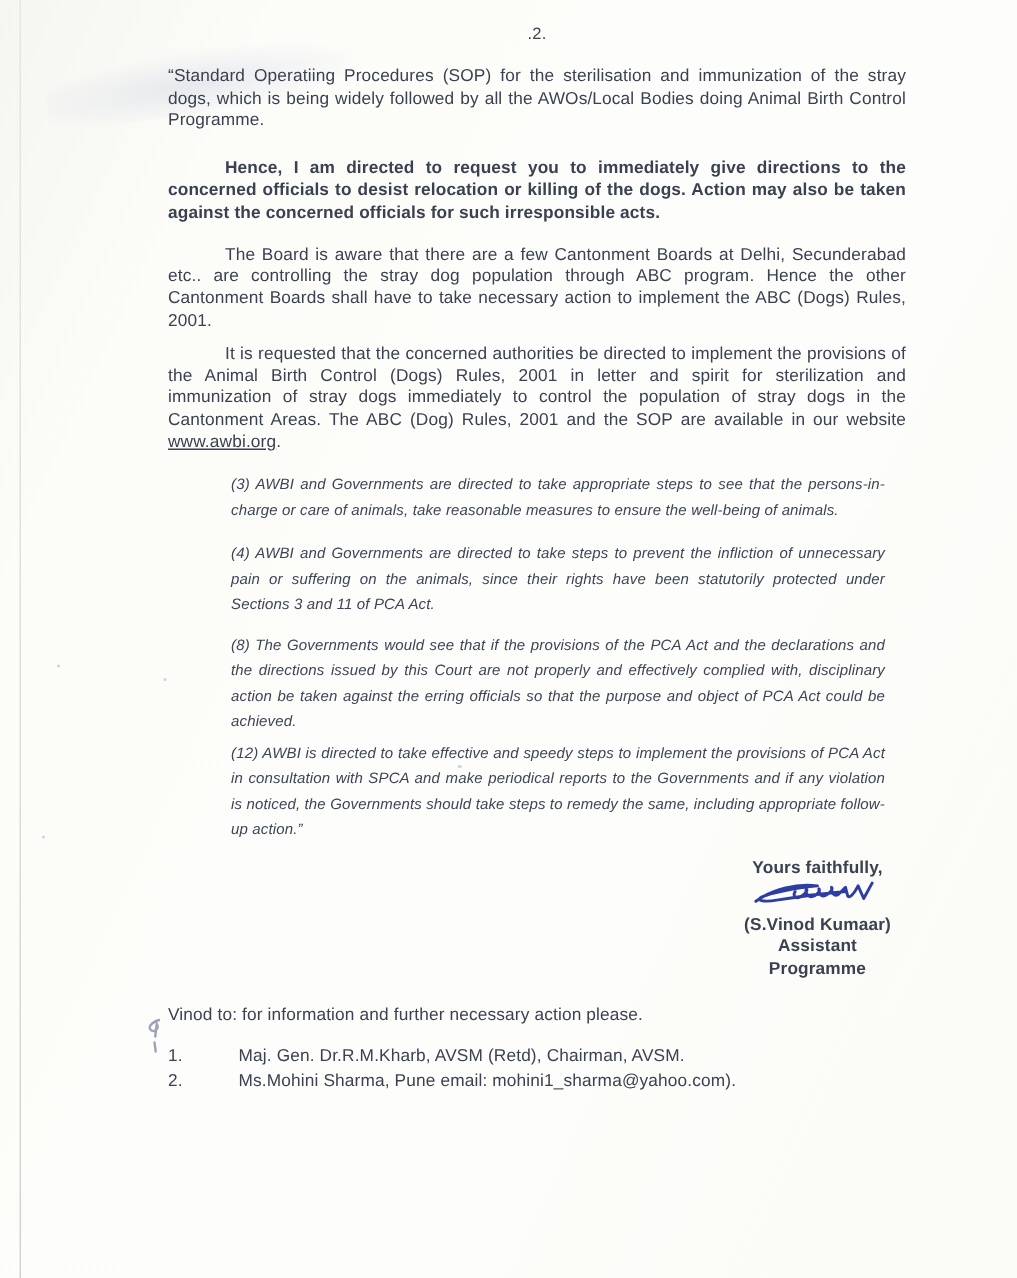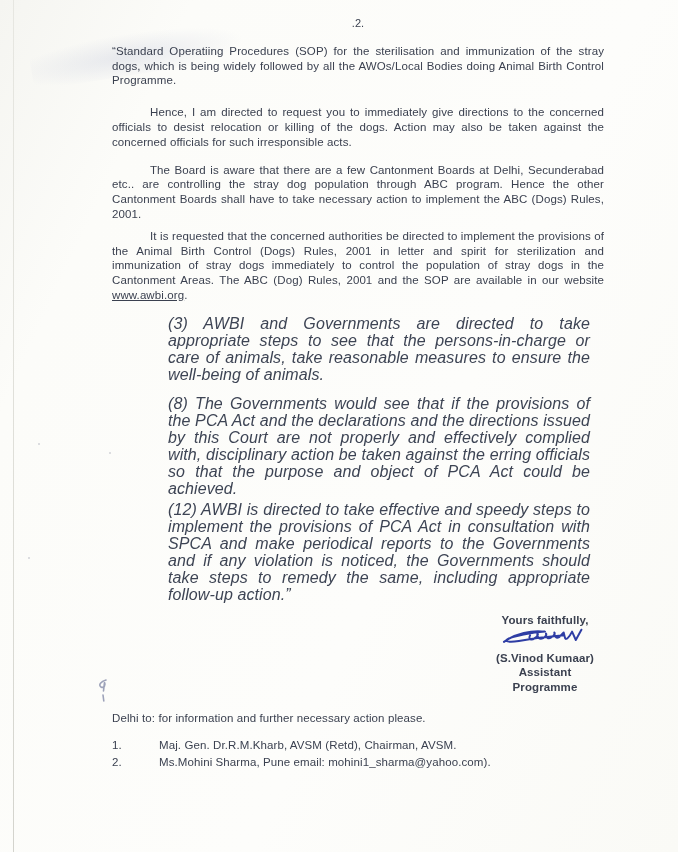--- a/index.html
+++ b/index.html
@@ -26,26 +26,26 @@
   .content {
     position:absolute; left:112px; top:16px; width:492px;
     font-size:11.5px; line-height:14.8px;
     text-align:justify;
     letter-spacing:.1px;
   }
   .page-num { text-align:center; margin:0 0 13px 0; font-size:11px; }
   p { margin:0; }
   .indent { text-indent:38px; }
   .big-indent { text-indent:80px; }
-  .mb17{margin-bottom:17px;} .mb13{margin-bottom:13px;} .mb12{margin-bottom:12px;}
+  .mb17{margin-bottom:17px;} .mb13{margin-bottom:13px;font-weight:bold;} .mb12{margin-bottom:12px;}
   .mb10{margin-bottom:10px;} .mb8{margin-bottom:8px;} .mb7{margin-bottom:7px;}
   .mb6{margin-bottom:6px;} .mb4{margin-bottom:4px;}
   .quote {
-    margin-left:56px; margin-right:14px;
-    font-style:italic; font-size:16px; line-height:17px;
+    margin-left:42px; margin-right:14px;
+    font-style:italic; font-size:10px; line-height:17px;
     color:#3d4454;
   }
   .weblink { color:#3b4150; text-decoration:underline; cursor:pointer; }
   .signoff {
     display:flex; justify-content:flex-end; margin-top:10px; margin-bottom:16px;
   }
   .signoff-inner { width:118px; text-align:center;font-weight:bold; }
   .sig-svg { display:block; margin:-2px auto -3px auto; }
   .copy-row { display:flex; text-align:left; margin-top:2px; }
   .copy-num { width:47px; flex:none; }
@@ -76,38 +76,39 @@
 
     <p class="indent mb13">Hence, I am directed to request you to immediately give directions to the concerned officials to desist relocation or killing of the dogs. Action may also be taken against the concerned officials for such irresponsible acts.</p>
 
     <p class="indent mb7">The Board is aware that there are a few Cantonment Boards at Delhi, Secunderabad etc.. are controlling the stray dog population through ABC program. Hence the other Cantonment Boards shall have to take necessary action to implement the ABC (Dogs) Rules, 2001.</p>
 
     <p class="indent mb12"><span>It is requested that the concerned authorities be directed to implement the provisions of the Animal Birth Control (Dogs) Rules, 2001 in letter and spirit for sterilization and immunization of stray dogs immediately to control the population of stray dogs in the Cantonment Areas. The ABC (Dog) Rules, 2001 and the SOP are available in our website </span><span class="weblink">www.awbi.org</span><span>.</span></p>
 
 
     <p class="quote mb12">(3) AWBI and Governments are directed to take appropriate steps to see that the persons-in-charge or care of animals, take reasonable measures to ensure the well-being of animals.</p>
 
+    <p class="quote mb10">(4) AWBI and Governments are directed to take steps to prevent the infliction of unnecessary pain or suffering on the animals, since their rights have been statutorily protected under Sections 3 and 11 of PCA Act.</p>
 
     <p class="quote mb4">(8) The Governments would see that if the provisions of the PCA Act and the declarations and the directions issued by this Court are not properly and effectively complied with, disciplinary action be taken against the erring officials so that the purpose and object of PCA Act could be achieved.</p>
 
     <p class="quote mb6">(12) AWBI is directed to take effective and speedy steps to implement the provisions of PCA Act in consultation with SPCA and make periodical reports to the Governments and if any violation is noticed, the Governments should take steps to remedy the same, including appropriate follow-up action.”</p>
 
 
     <div class="signoff">
       <div class="signoff-inner">
         <div>Yours faithfully,</div>
         <svg class="sig-svg" width="96" height="28" viewBox="0 0 100 30">
           <path d="M6,17 C18,8 36,4 50,6 C36,7 16,11 10,14 C6,16 10,18 22,16 C40,13 58,11 70,10 M34,10 C32,14 35,16 39,13 C42,11 43,9 42,8 C41,12 44,15 48,13 C51,11 52,9 51,8 C51,12 53,15 57,12 C60,10 61,8 60,7 C60,11 62,14 65,12 L70,7 L71.5,13 C72.5,15.5 76,12 79,6 L83,15 L89,4" fill="none" stroke-width="2.1" stroke-linecap="round" stroke-linejoin="round" stroke="#2e3da4"></path>
         </svg>
         <div>(S.Vinod Kumaar)</div>
         <div>Assistant Programme</div>
       </div>
     </div>
 
-    <p style="text-align:left;">Delhi to: for information and further necessary action please.</p>
+    <p style="text-align:left;">Vinod to: for information and further necessary action please.</p>
 
     <div class="copy-list">
       <div class="copy-row">
         <span class="copy-num">1.</span>
         <span>Maj. Gen. Dr.R.M.Kharb, AVSM (Retd), Chairman, AVSM.</span>
       </div>
       <div class="copy-row">
         <span class="copy-num">2.</span>
         <span>Ms.Mohini Sharma, Pune email: mohini1_sharma@yahoo.com).</span>
       </div>

